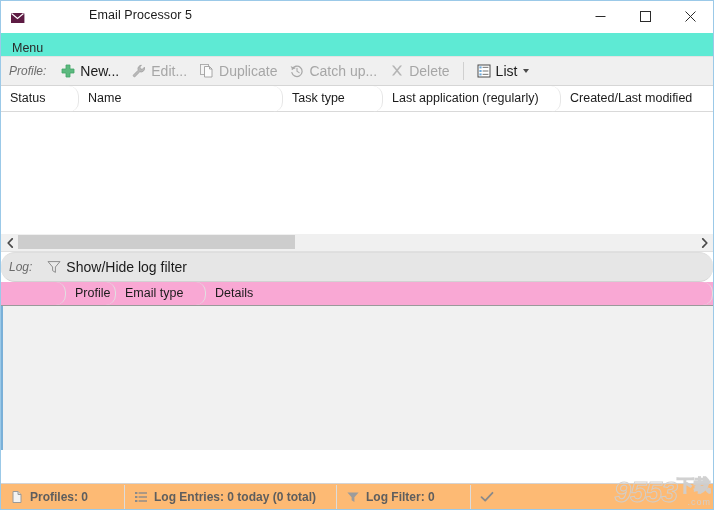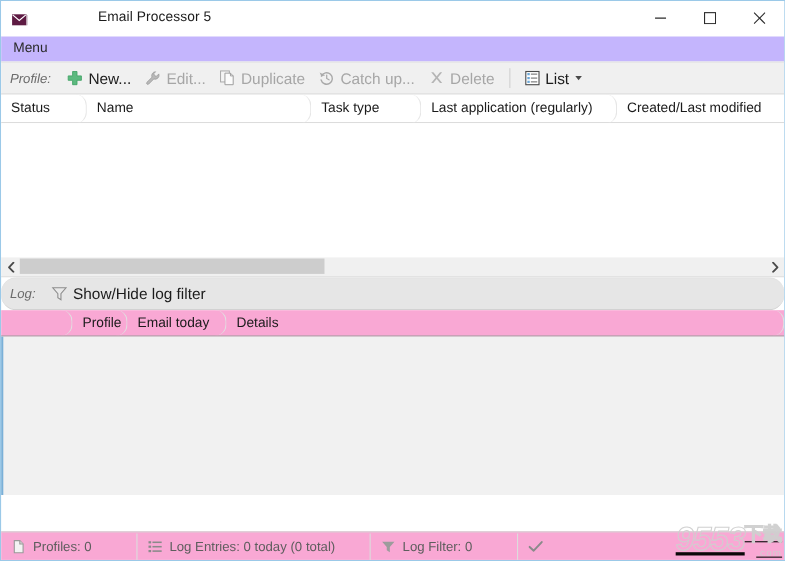--- a/index.html
+++ b/index.html
@@ -58,23 +58,23 @@
     justify-content: center;
     background: transparent;
     border: none;
     padding: 0;
   }
   .winbtn svg { display: block; }
 
   
   .menubar {
     height: 23px;
-    background: #c4b5fd;
-    display: flex;
-    align-items: flex-start;
+    background: #5eead4;
+    display: flex;
+    align-items: flex-end;
     overflow: hidden;
   }
   .menu-item {
     font-size: 12.5px;
     color: #2a2a2a;
     padding: 2px 8px 0 11px;
     line-height: 16px;
   }
 
   
@@ -220,26 +220,27 @@
     box-sizing: border-box;
   }
 
   
   .statusbar {
     position: absolute;
     left: 0;
     right: 0;
     bottom: 0;
     height: 25px;
-    background: #f9a8d4;
+    background: #fdba74;
     border-top: 1px solid #d4d4d4;
     display: flex;
     align-items: center;
     font-size: 12px;
     color: #5e5e5e;
+    font-weight: bold;
   }
   .sb-cell {
     display: flex;
     align-items: center;
     height: 24px;
     padding: 0 10px 0 9px;
     border-right: 1px solid #dcdcdc;
     white-space: nowrap;
   }
   .sb-cell:last-child { border-right: none; }
@@ -273,21 +274,21 @@
     font-size: 17px;
     font-weight: bold;
     color: transparent;
     -webkit-text-stroke: 1px #cfcfcf;
   }
   .wm-com {
     font-size: 9px;
     color: #cfcfcf;
     letter-spacing: 1px;
   }
-  .wm-row { display: flex; align-items: center; text-decoration: underline; }
+  .wm-row { display: flex; align-items: flex-end; }
   .wm-stack { display: flex; flex-direction: column; align-items: flex-end; }
 </style>
 </head>
 <body>
 
 <div class="window">
 
   <div class="titlebar">
     <span class="app-icon">
       <svg width="16" height="16" viewBox="0 0 16 16">
@@ -428,21 +429,21 @@
           <path d="M2 2.6 H14 L9.4 8 V13.4 L6.6 11.6 V8 Z" fill="#e9e9e9" stroke="#8d8d8d" stroke-width="1"></path>
         </svg>
       </span>
       <span>Show/Hide log filter</span>
     </div>
   </div>
 
   <div class="log-head">
     <div class="col" style="width:65px"></div>
     <div class="col" style="width:50px">Profile</div>
-    <div class="col" style="width:90px">Email today</div>
+    <div class="col" style="width:90px">Email type</div>
     <div class="col" style="width:507px">Details</div>
   </div>
 
   <div class="log-body"></div>
 
   <div class="statusbar">
 
     <div class="sb-cell" style="width:104px">
       <span class="sb-ico">
         <svg width="14" height="14" viewBox="0 0 14 14">

